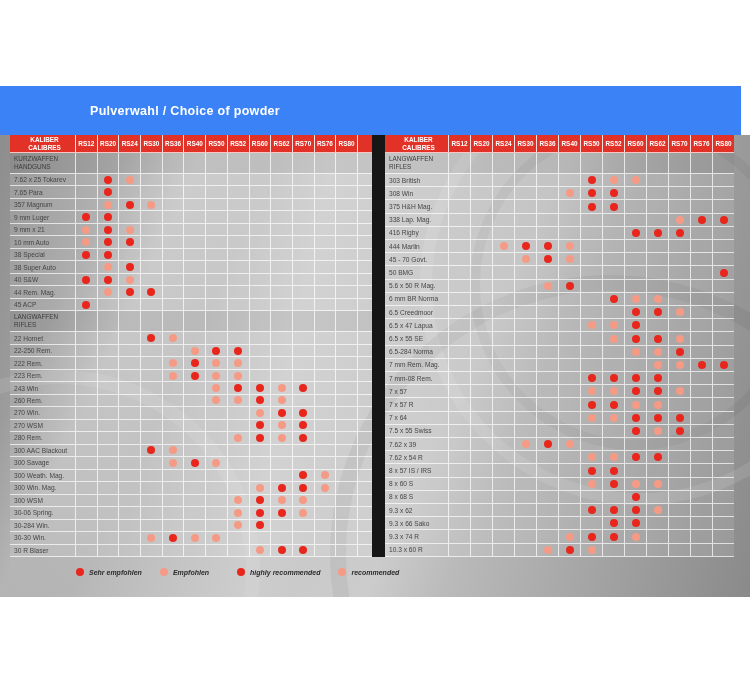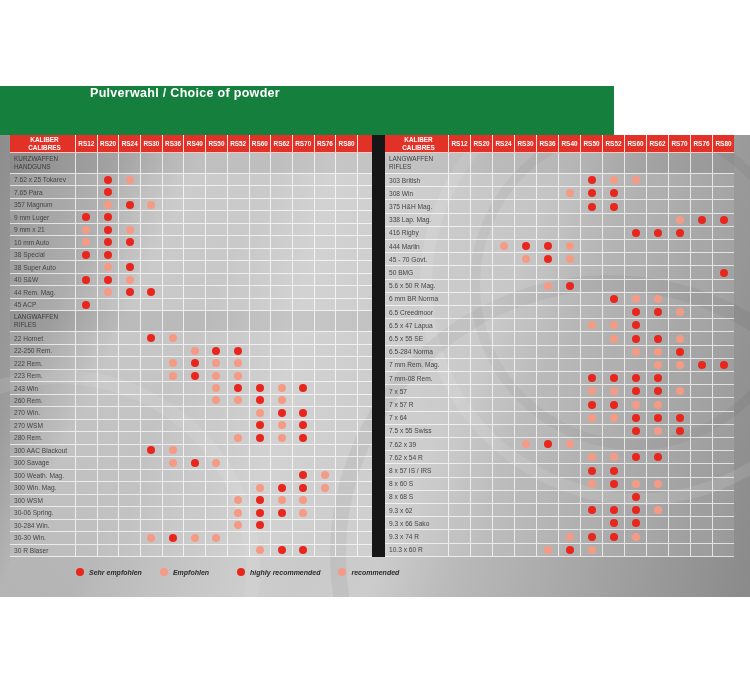--- a/index.html
+++ b/index.html
@@ -1,18 +1,18 @@
 <!DOCTYPE html>
 <html><head>
 <meta charset="utf-8">
 <style>
   *{box-sizing:border-box;margin:0;padding:0}
   html,body{background:#ffffff}
   .page{position:relative;width:750px;height:683px;background:#fff;font-family:"Liberation Sans",sans-serif;overflow:hidden}
-  .topbar{position:absolute;left:0;top:86px;width:614px;height:49px;background:#15803d;display:flex;z-index:2}
+  .topbar{position:absolute;left:0;top:86px;width:741px;height:49px;background:#3b82f6;display:flex;align-items:center;z-index:2}
   .title{color:#fff;font-size:12.5px;font-weight:bold;margin-left:90px;letter-spacing:.3px}
   .panel{position:absolute;left:0;top:135px;width:750px;height:462px;overflow:hidden;
          background:linear-gradient(102deg,#8d8d8d 0%,#b9b9b9 22%,#cdcdcd 40%,#c6c6c6 55%,#a8a8a8 78%,#8a8a8a 100%)}
   .deco{position:absolute;border-radius:50%;pointer-events:none}
   .sheen{position:absolute;inset:0;pointer-events:none;
          background:linear-gradient(115deg,rgba(255,255,255,0) 14%,rgba(255,255,255,.18) 22%,rgba(255,255,255,0) 30%,rgba(255,255,255,0) 52%,rgba(255,255,255,.10) 60%,rgba(255,255,255,0) 68%)}
   .ctable{position:absolute;top:0;height:422px;display:flex;flex-direction:column;z-index:1}
   .ctable.t0{left:10px;width:362px;--lw:65px}
   .ctable.t1{left:385px;width:349px;--lw:63px}
   .divider{position:absolute;left:372px;top:0;width:13px;height:422px;background:#161616;z-index:1}

